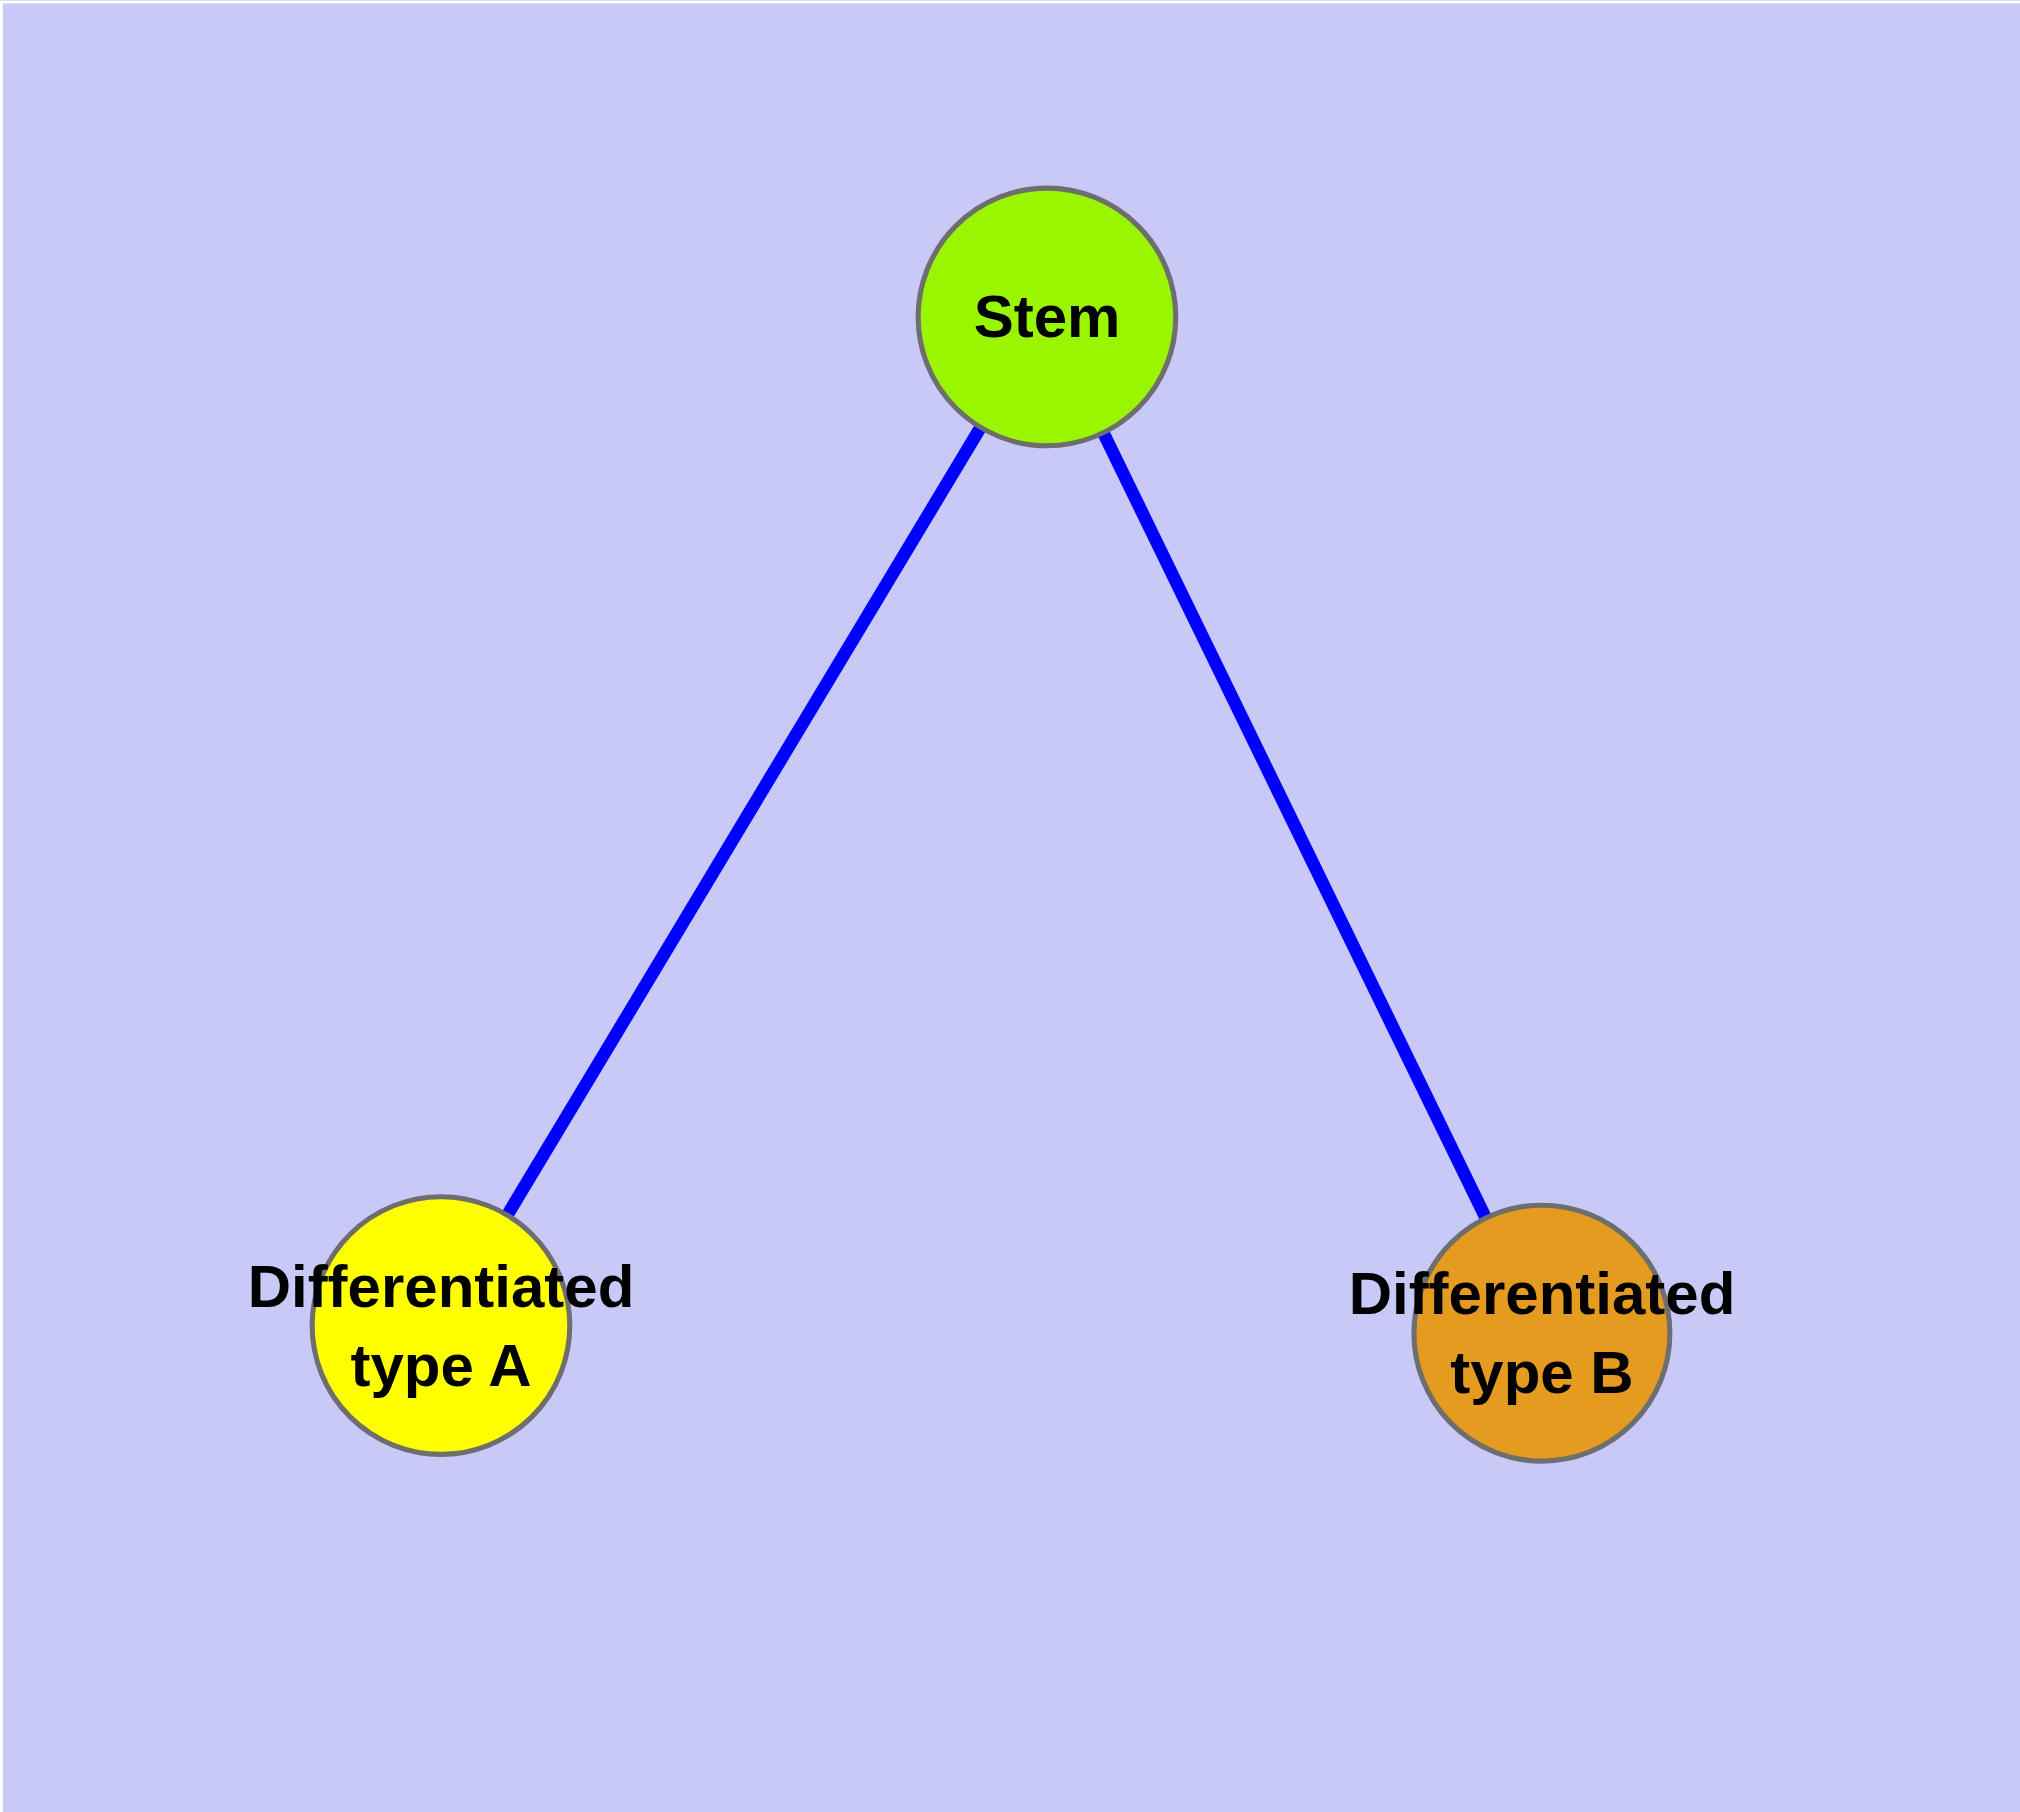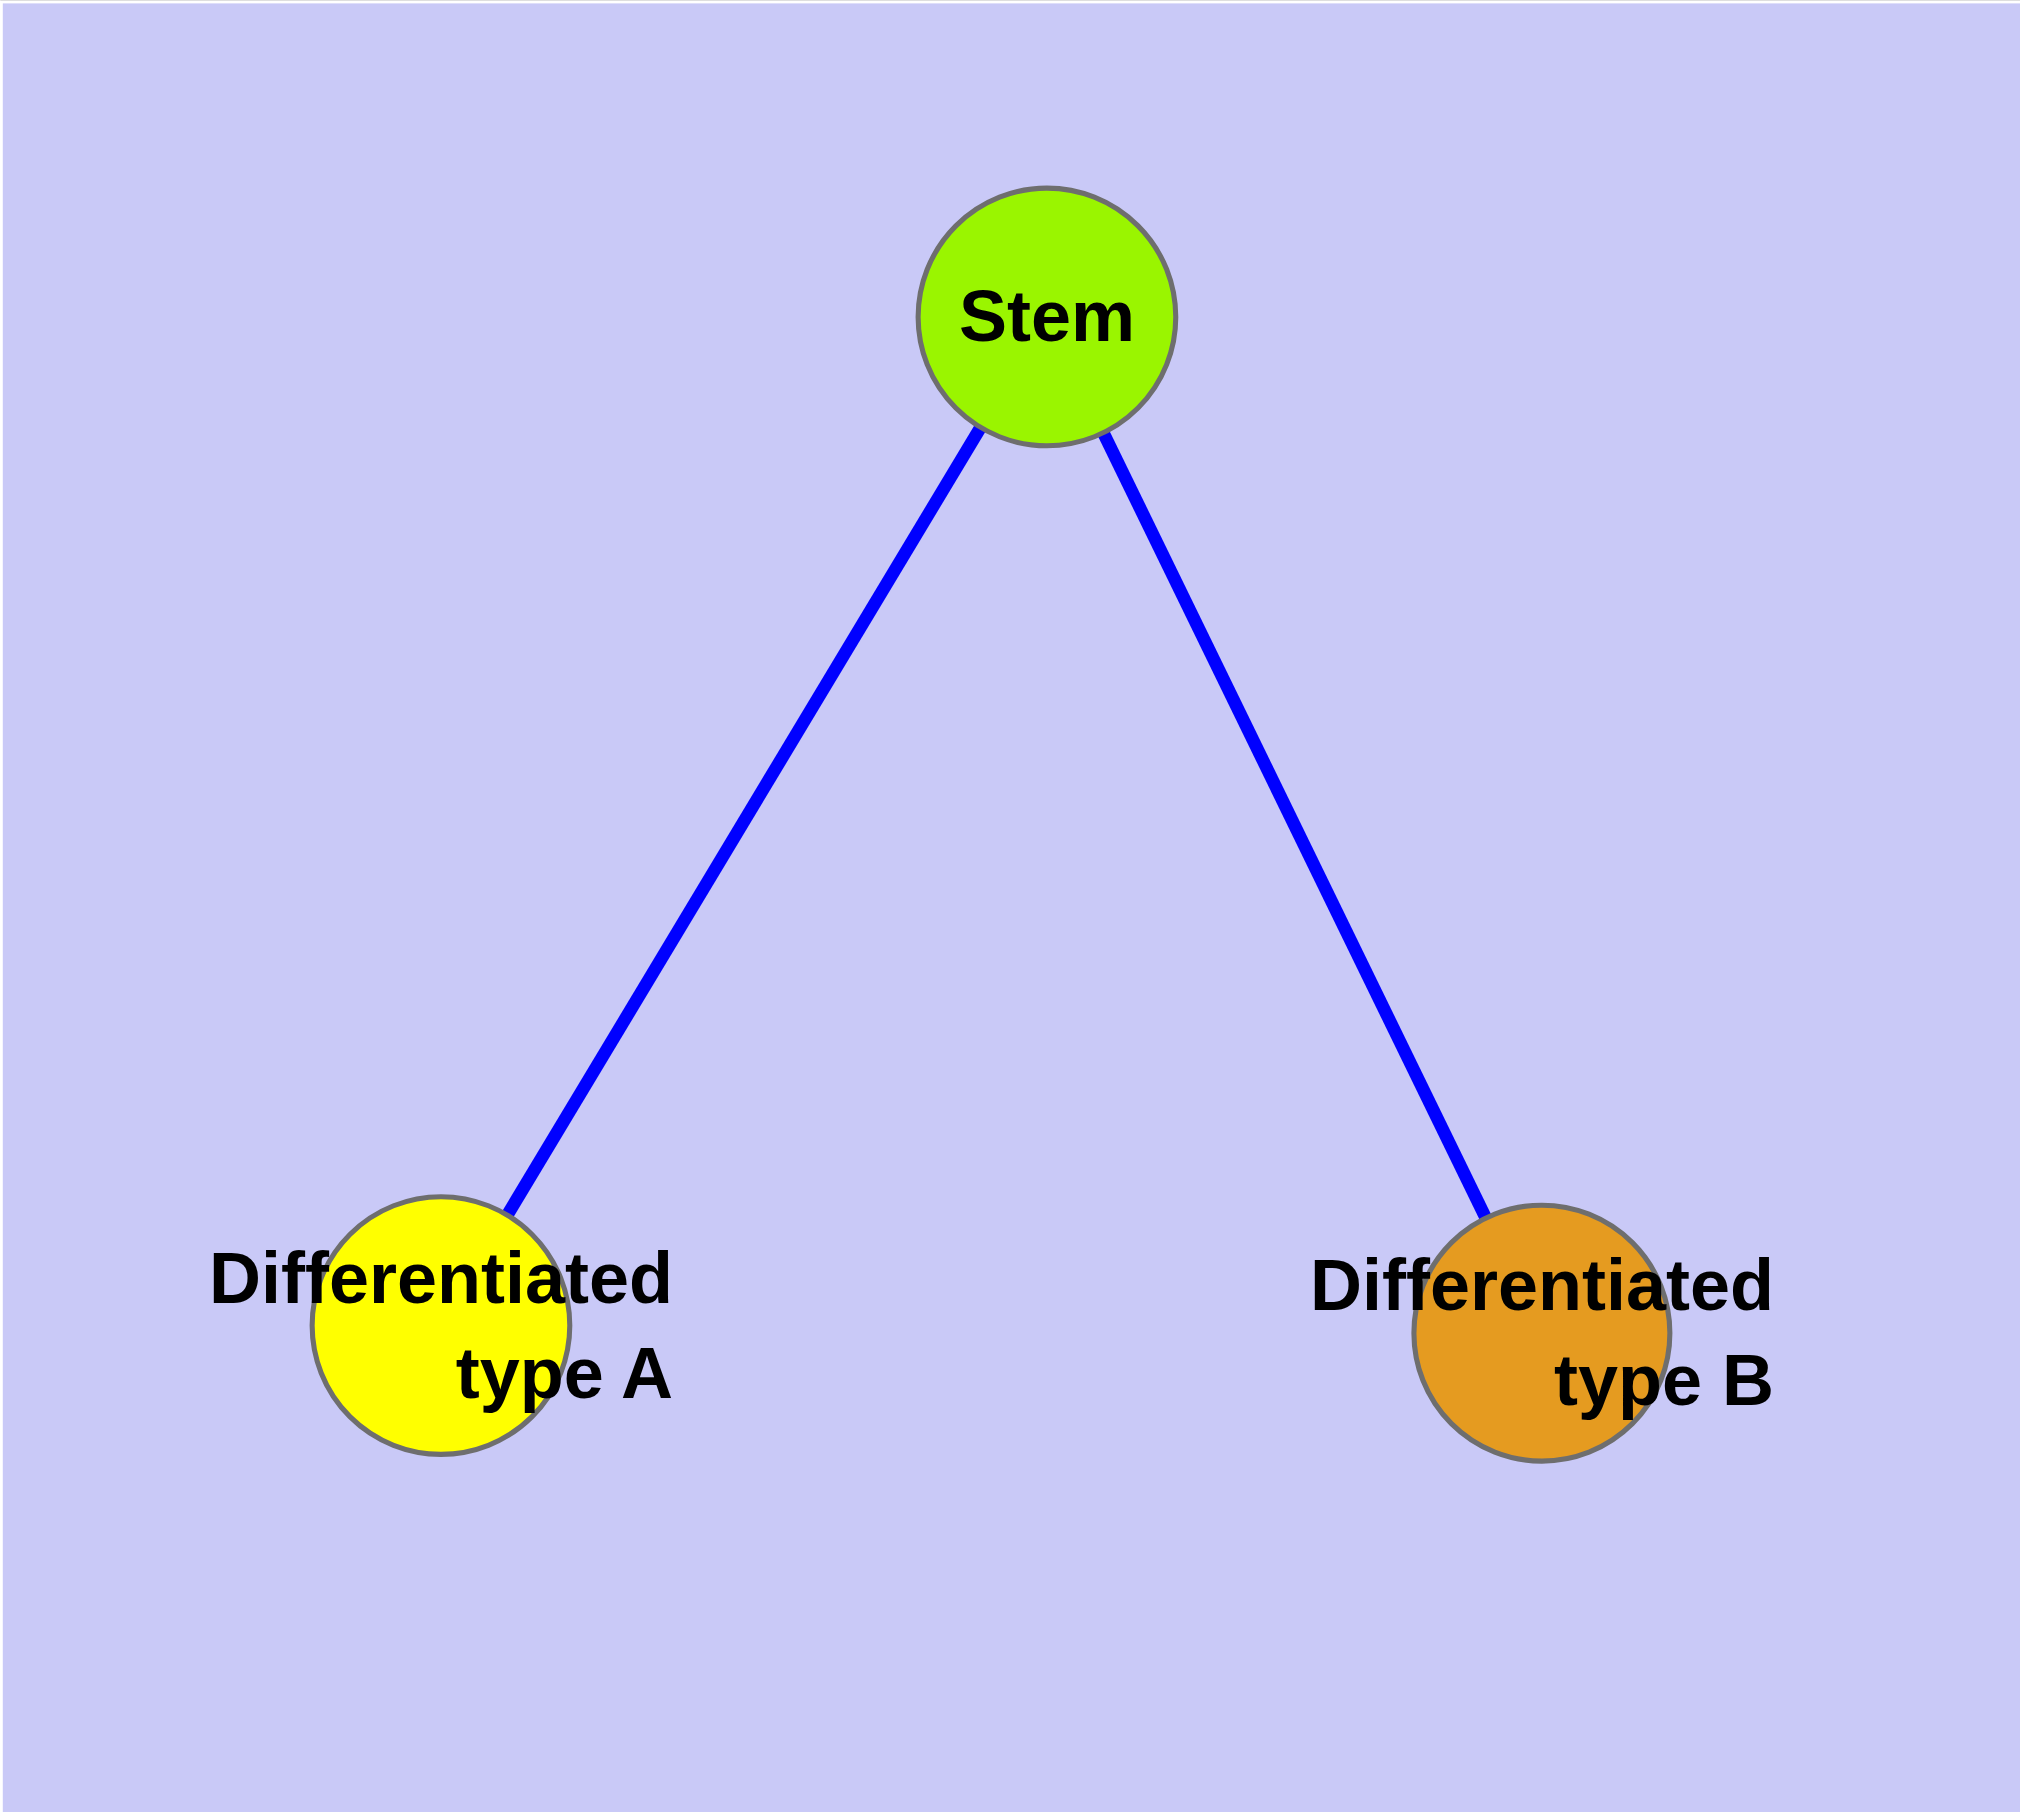--- a/index.html
+++ b/index.html
@@ -26,23 +26,23 @@
     left: 0;
     top: 0;
     width: 100%;
     height: 100%;
     pointer-events: none;
   }
   .node-label {
     position: absolute;
     transform: translate(-50%, -50%);
     font-weight: bold;
-    font-size: 72px;
+    font-size: 60px;
     line-height: 1.32;
-    text-align: right;
+    text-align: center;
     white-space: pre-line;
     color: #000000;
   }
 </style>
 </head>
 <body>
 
 <div class="canvas">
   <svg width="2021" height="1812" viewBox="0 0 2384 2138" xmlns="http://www.w3.org/2000/svg">
       <rect x="3" y="4" width="2381" height="2134" fill="#c9c9f7"></rect>

